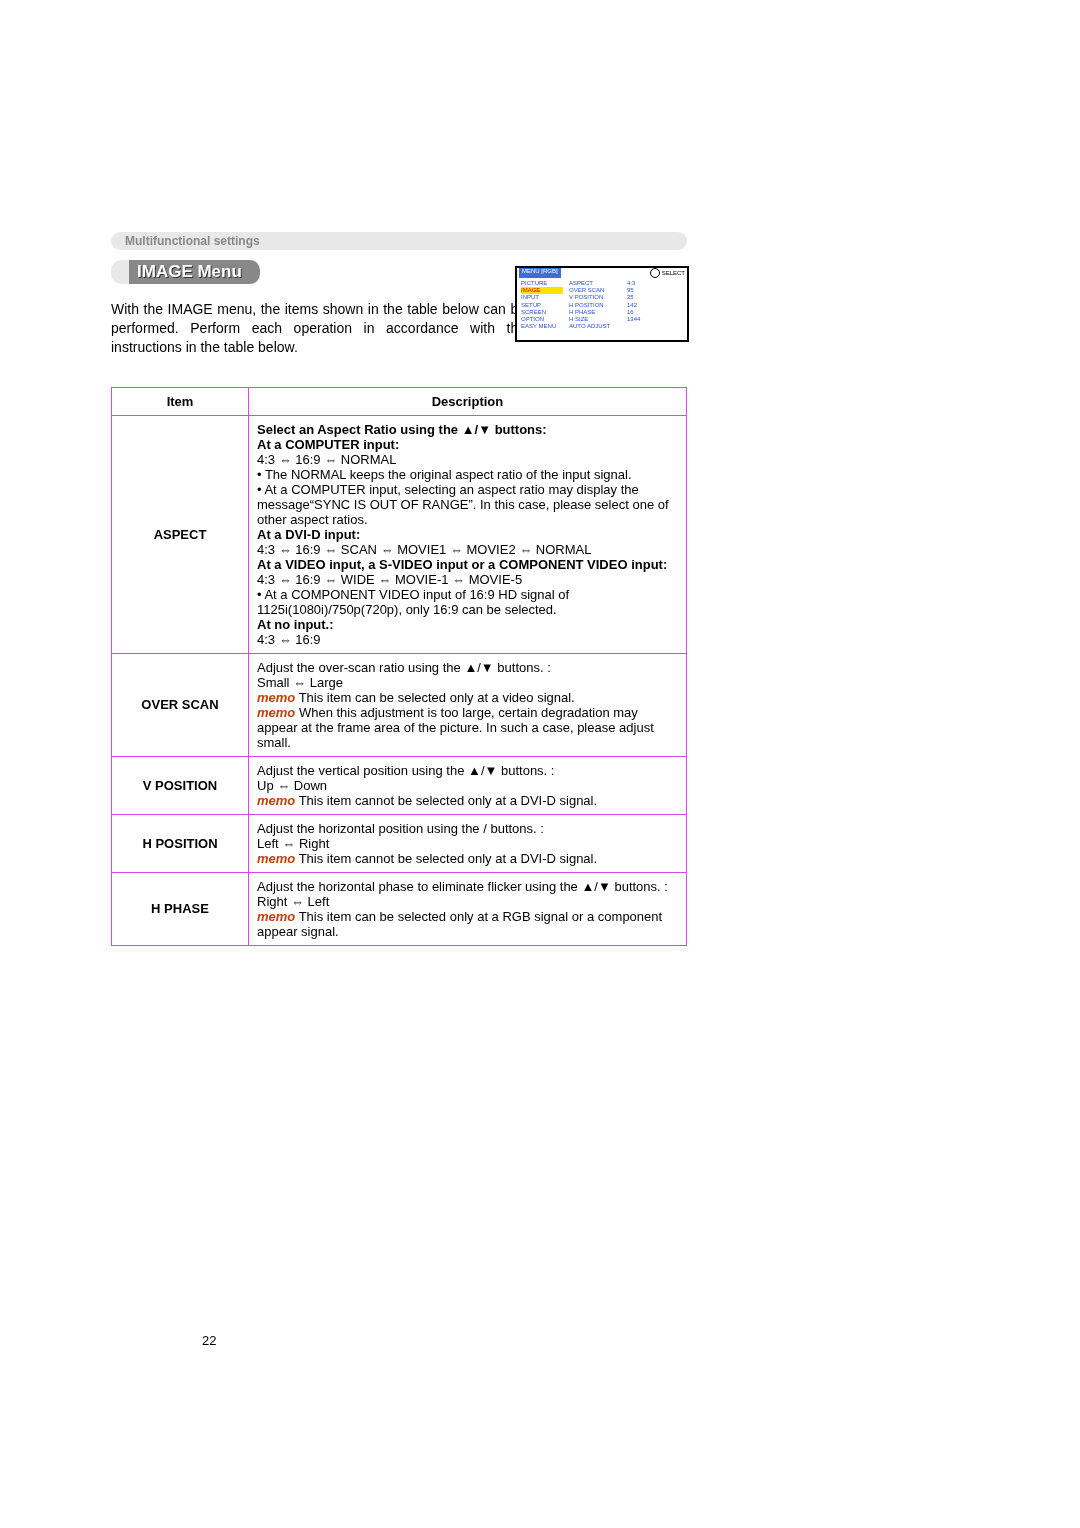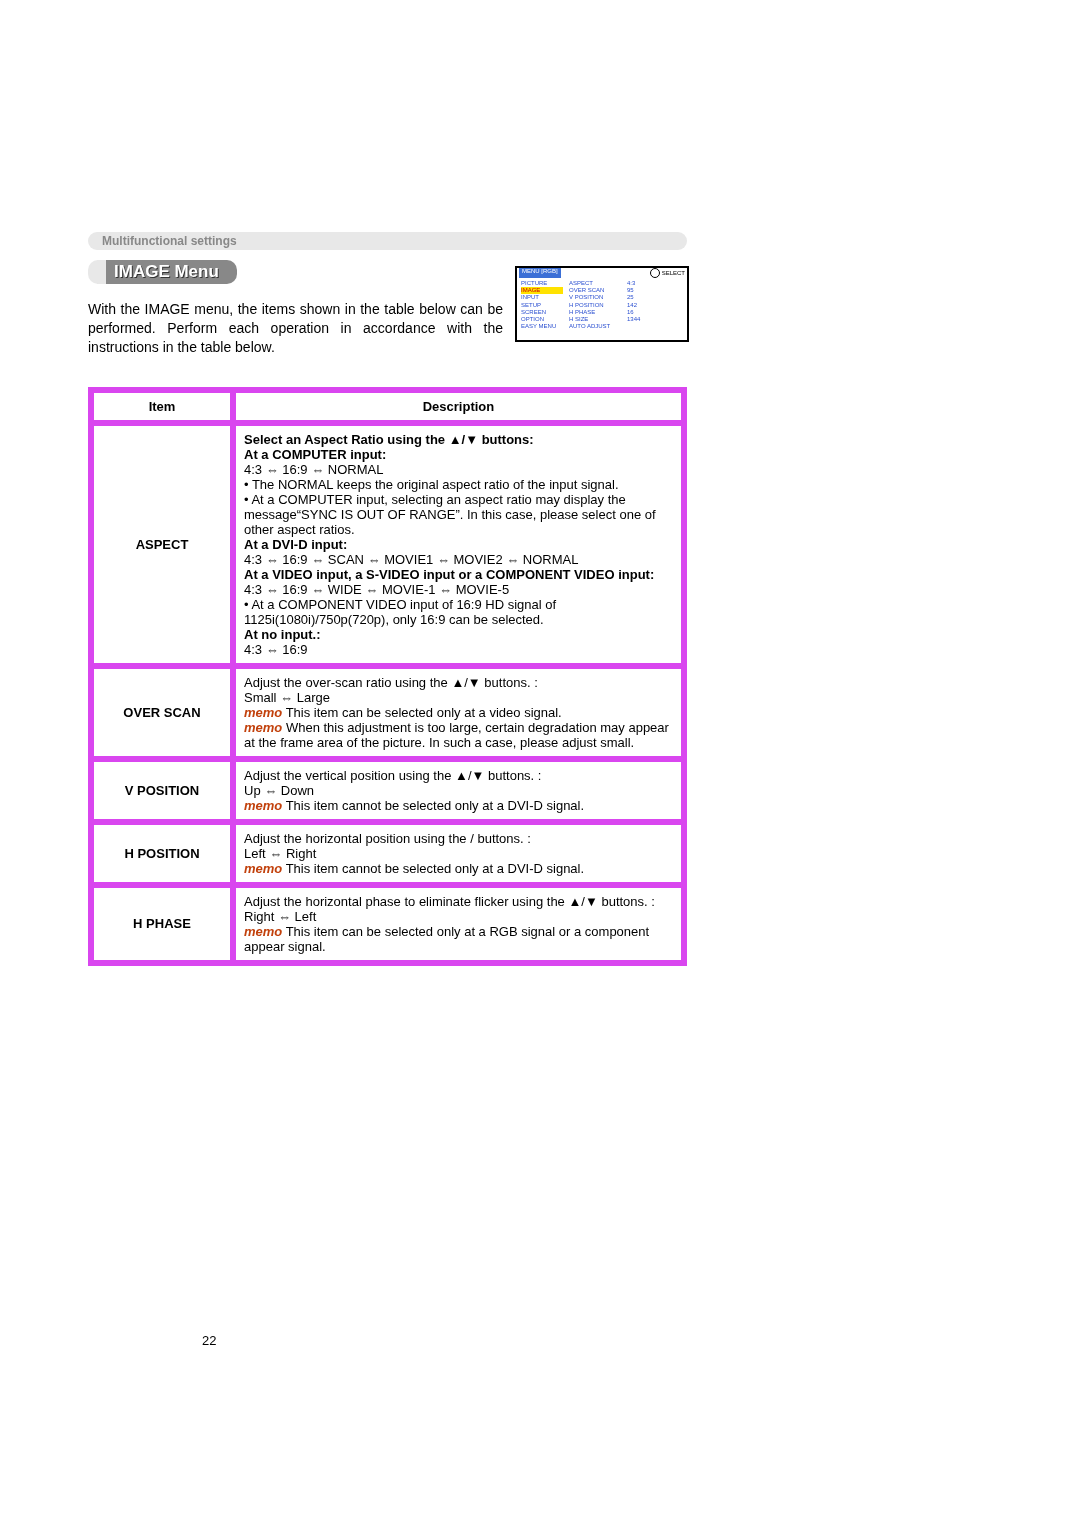--- a/index.html
+++ b/index.html
@@ -8,21 +8,21 @@
     background: #fff;
     font-family: Arial, Helvetica, sans-serif;
     font-size: 13px;
     color: #000;
   }
   .page {
     width: 867px;
     height: 1528px;
     position: relative;
     box-sizing: border-box;
-    padding: 232px 180px 0 88px;
+    padding: 232px 180px 0 111px;
   }
   .section-bar {
     background: #e8e8e8;
     border-radius: 9px;
     padding: 2px 14px;
     color: #888;
     font-weight: bold;
     font-size: 12px;
     display: inline-block;
     width: 100%;
@@ -71,21 +71,21 @@
   .osd-c1.hl { background: #ffe200; color: #c00; }
   .osd-c2 { width: 52px; color: #2a4fd0; }
   .osd-c3 { width: 28px; color: #2a4fd0; text-align: left; }
   table.main {
     margin-top: 30px;
     border-collapse: collapse;
     width: 100%;
     font-size: 13px;
   }
   table.main th, table.main td {
-    border: 6px solid #d946ef;
+    border: 1px solid #d946ef;
     padding: 6px 8px;
     vertical-align: middle;
     text-align: left;
   }
   table.main th {
     text-align: center;
     font-weight: bold;
   }
   table.main td.item {
     text-align: center;

